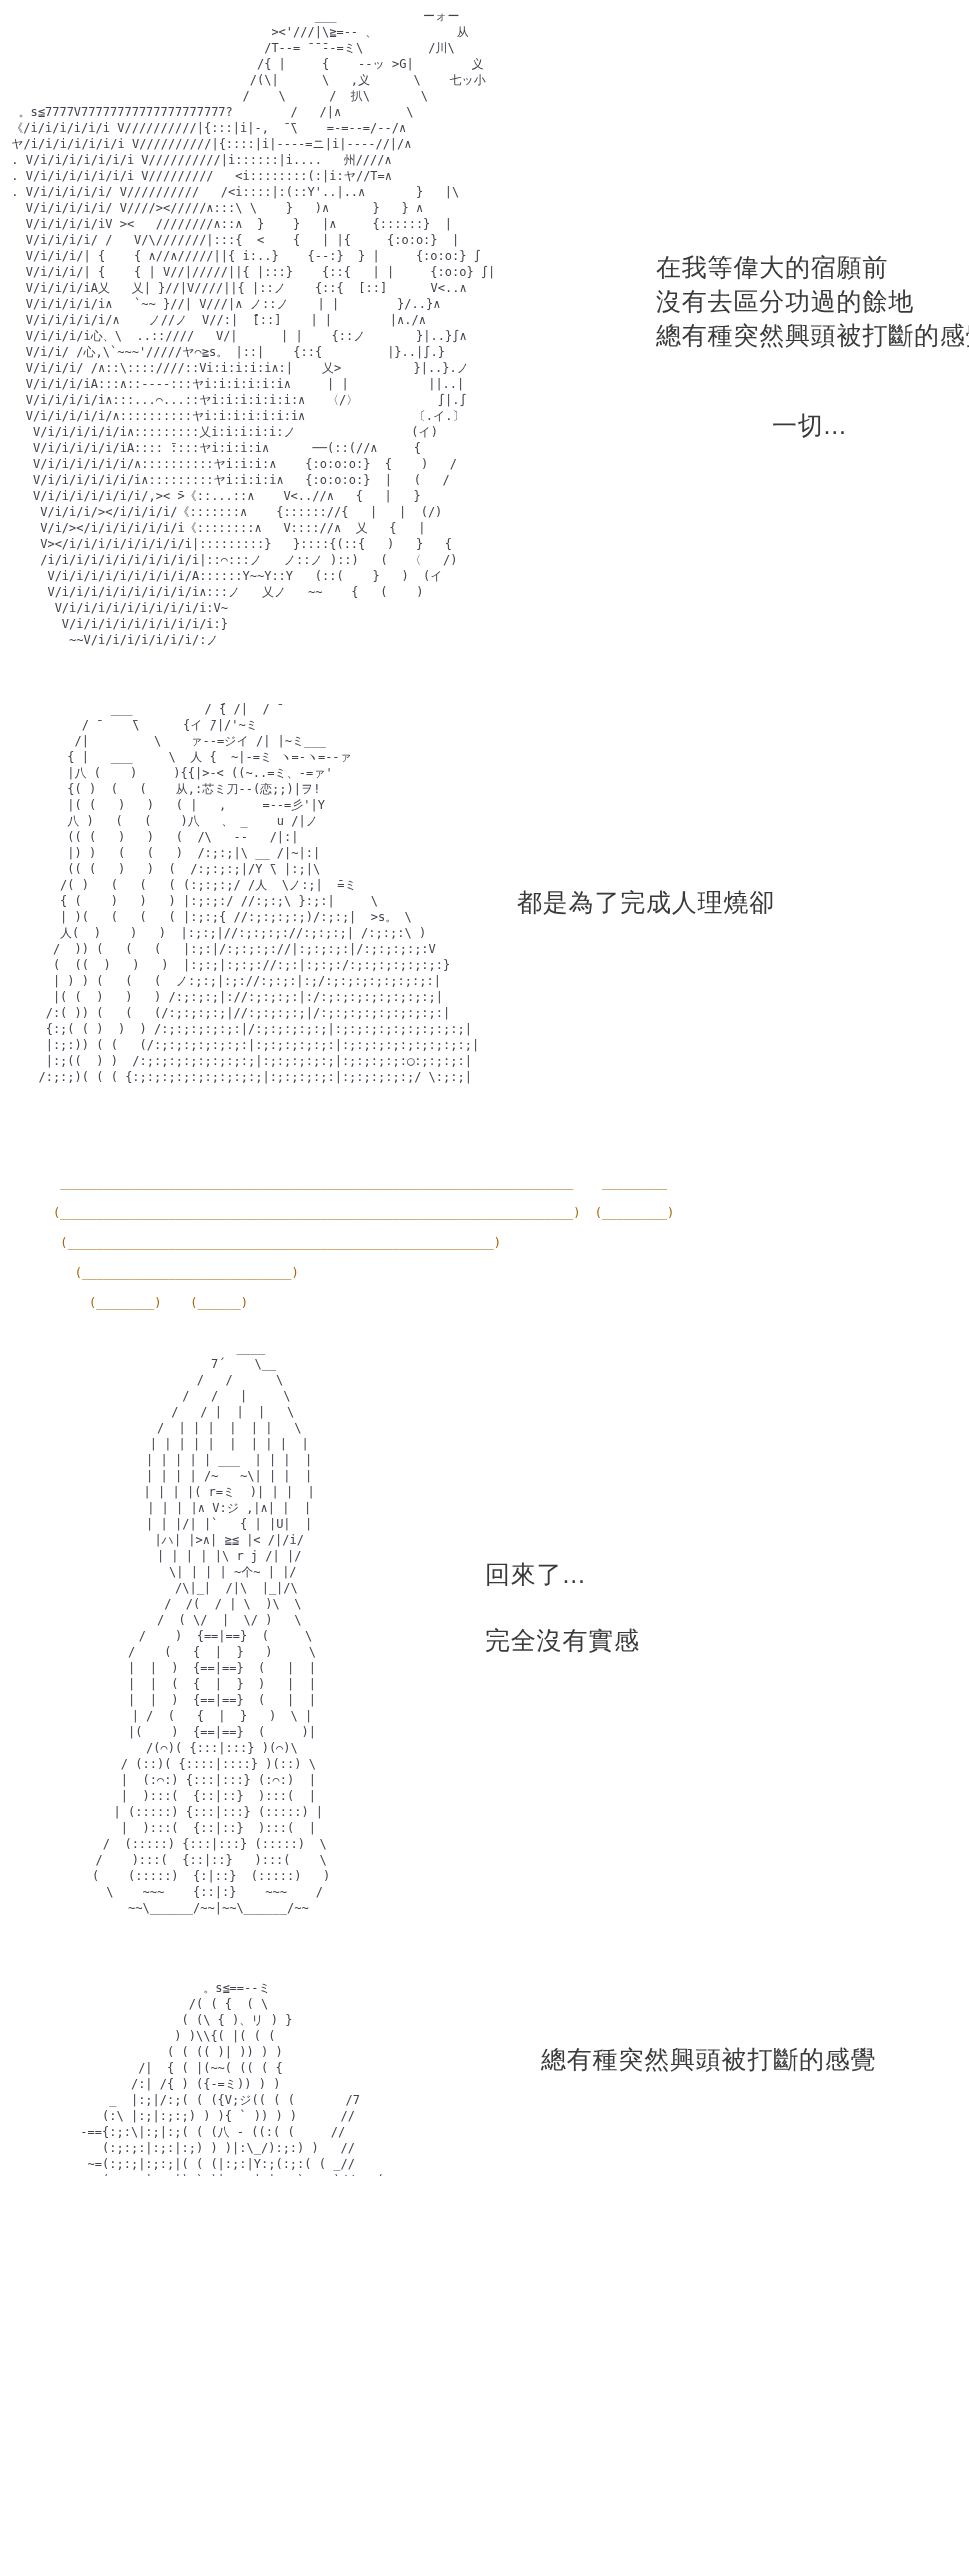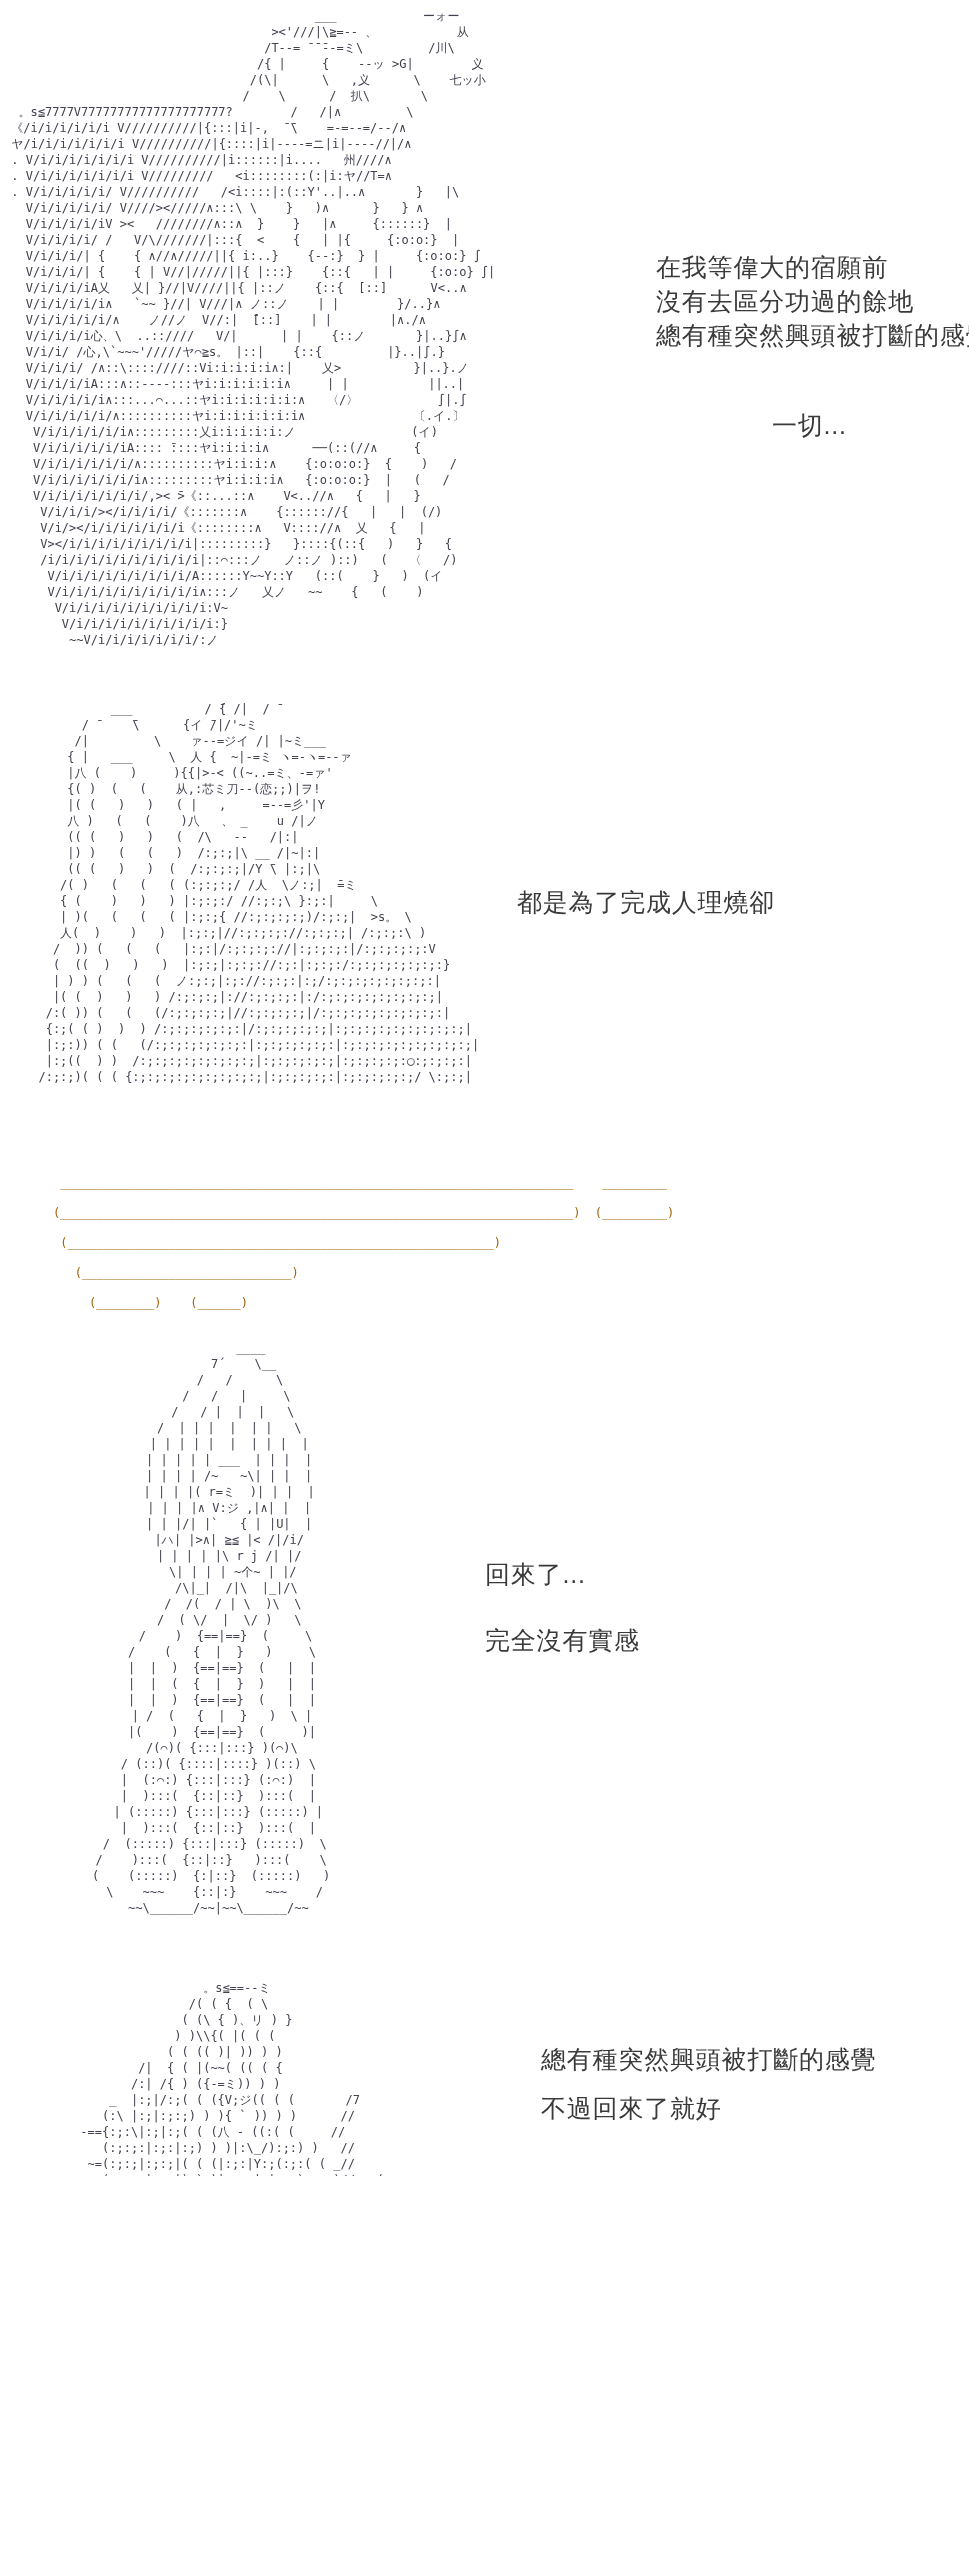--- a/index.html
+++ b/index.html
@@ -185,17 +185,16 @@
      (:;(  ( ( (         |:;:|:|(:;:(:;(
       \:\  ) )         |:;:;|:|):;:):;)
       _):;)( (           |:;:|:|(:;:(:(
      (:;:;(( ) )         |:;:;|:|):;:):;)
       \:;:\( (          |:;:|:|(:;:(:(
       _):;:;)) )          |:;:;|:|):;:);)
      (:;:;:;(( (          |:;:|:|(:;:(:(</pre>
 
   <div class="speech lh61" style="left:541px;top:2035px;">
     <div class="sline">總有種突然興頭被打斷的感覺</div>
-    <div class="sline">不過回來了就好</div>
   </div>
 
 </div>
 
 
 </body></html>

